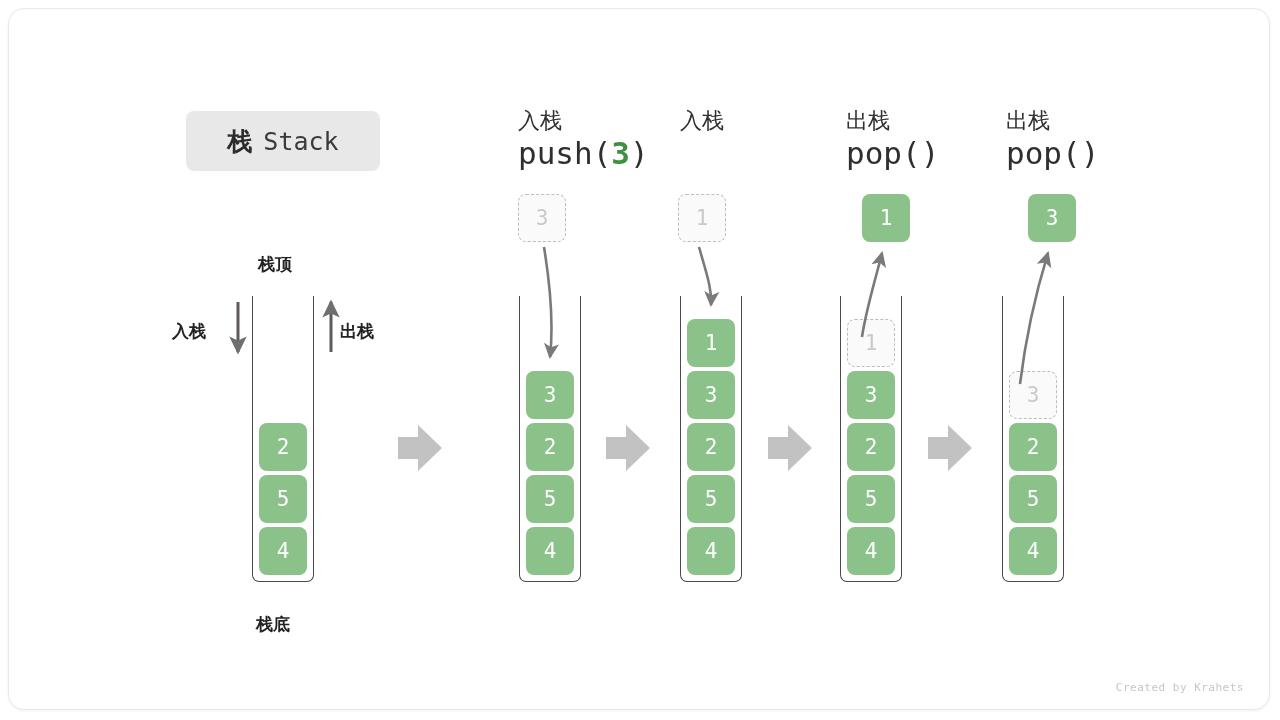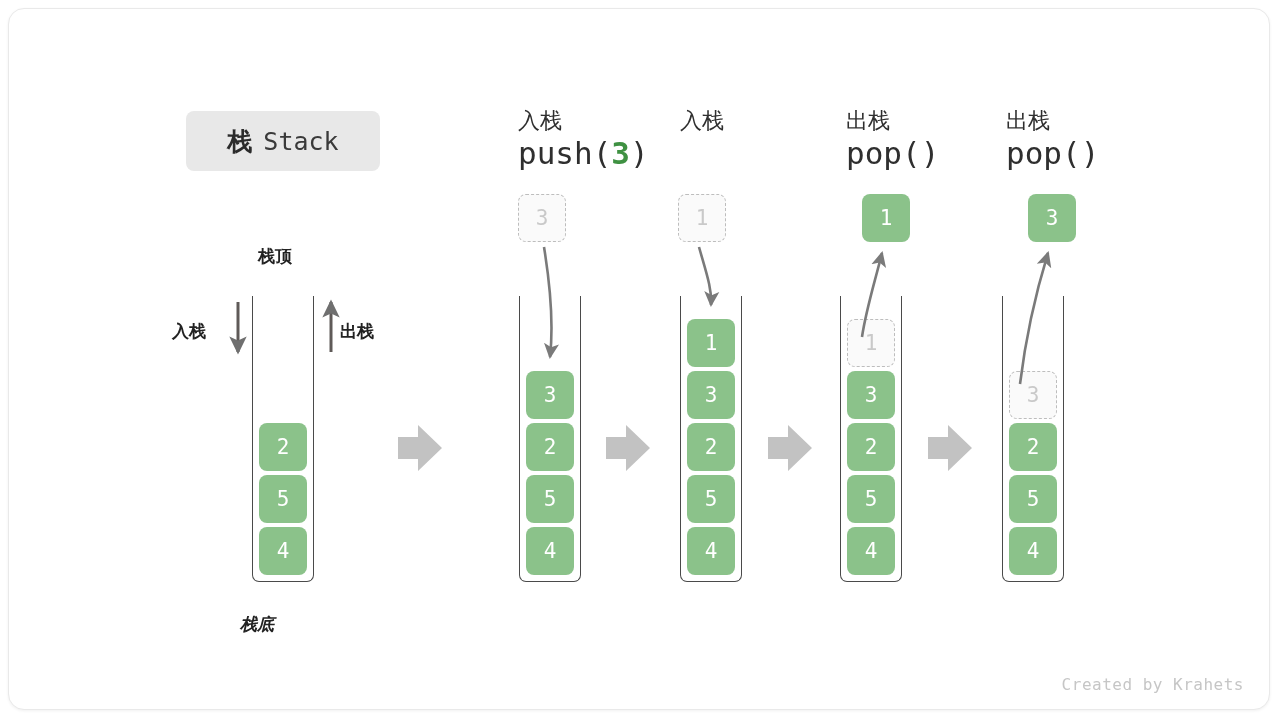--- a/index.html
+++ b/index.html
@@ -142,38 +142,38 @@
     height: 720px;
     pointer-events: none;
   }
 
   
   .credit {
     position: absolute;
     right: 36px;
     bottom: 26px;
     font-family: "DejaVu Sans Mono", monospace;
-    font-size: 16px;
+    font-size: 11px;
     color: #c6c6c6;
     letter-spacing: 0.5px;
   }
 </style>
 </head>
 <body>
 
 <div id="canvas">
   <div class="card"></div>
 
   <div class="title-chip">
     <span class="t-cn">栈</span>
     <span class="t-en">Stack</span>
   </div>
 
-  <div class="lbl-bold-cn" style="left:258px; top:245px;">栈顶</div>
-  <div class="lbl-bold-cn" style="left:240px; top:613px;font-style:italic;">栈底</div>
+  <div class="lbl-bold-cn" style="left:258px; top:253px;">栈顶</div>
+  <div class="lbl-bold-cn" style="left:256px; top:613px;">栈底</div>
   <div class="lbl-bold-cn" style="left:172px; top:320px;">入栈</div>
   <div class="lbl-bold-cn" style="left:340px; top:320px;">出栈</div>
 
   <div class="stack-box" style="left:252px; top:296px; height:286px;"></div>
   <div class="cell filled" style="left:259px; top:423px;">2</div>
   <div class="cell filled" style="left:259px; top:475px;">5</div>
   <div class="cell filled" style="left:259px; top:527px;">4</div>
 
   <div class="col-head" style="left:518px; top:106px;">
     <span class="op-cn">入栈</span>

